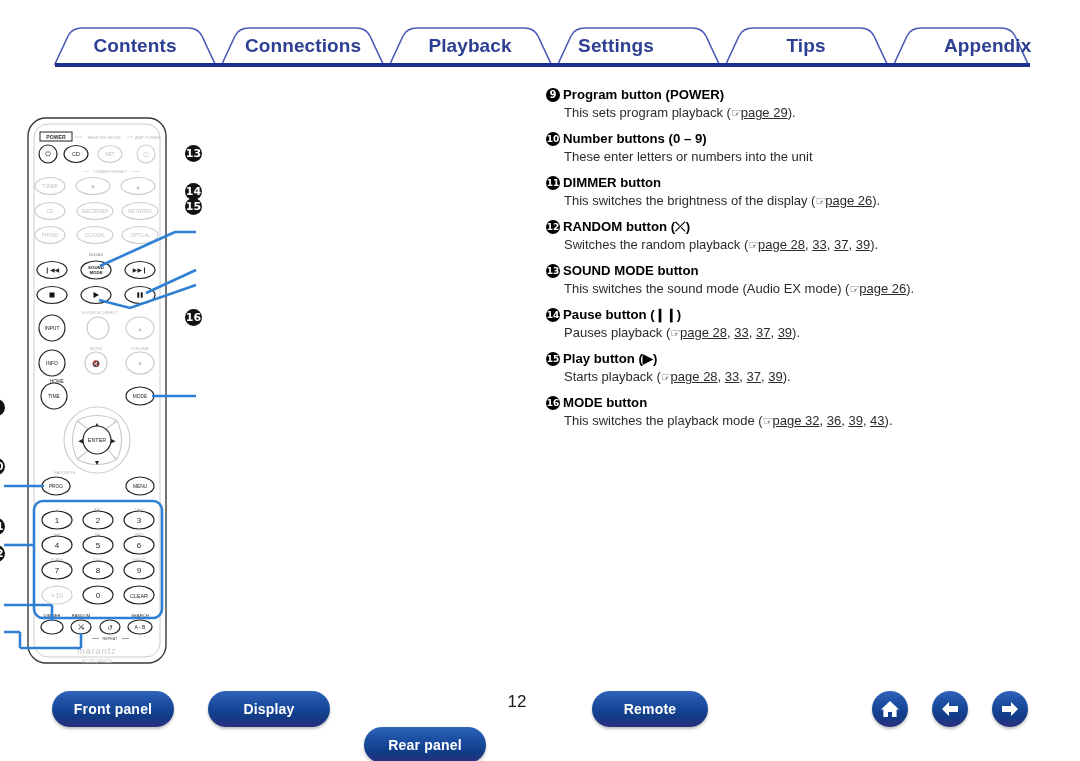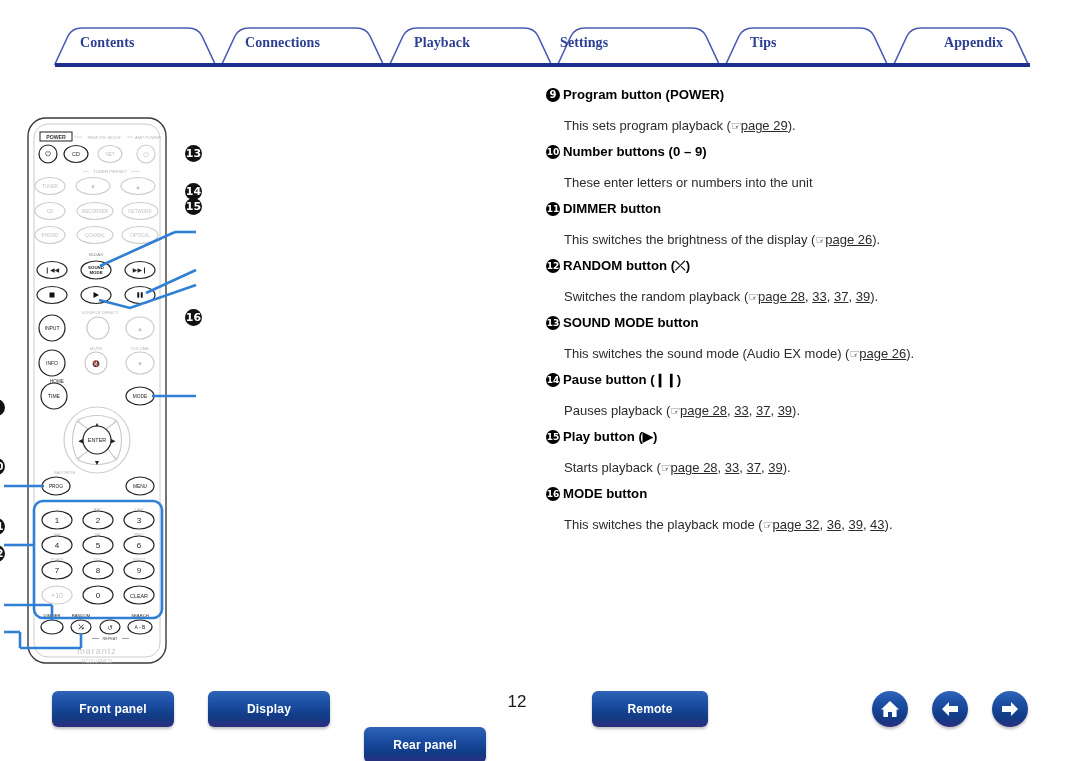--- a/index.html
+++ b/index.html
@@ -12,28 +12,27 @@
     -webkit-font-smoothing:antialiased;
   }
 
   
   #tabbar{
     position:absolute;left:0;top:22px;width:1080px;height:46px;
   }
   #tabbar svg{display:block;}
   .tab-label{
     position:absolute;
-    font-size:14px;
+    font-size:19px;
     font-weight:bold;
     color:#2d3f93;
-    text-align:left;
+    text-align:center;
     white-space:nowrap;
     top:13px;
     letter-spacing:.1px;
-    font-family:Liberation Serif, serif;
   }
 
   
   #textcol{
     position:absolute;left:546px;top:78px;width:500px;
   }
   .entry{margin-bottom:0px;}
   .ehead{
     font-size:13.2px;font-weight:bold;color:#000;
     line-height:19px;
@@ -45,44 +44,44 @@
     width:14px;height:14px;min-width:14px;
     border-radius:50%;
     background:#000;color:#fff;
     font-size:10px;font-weight:bold;
     line-height:14px;text-align:center;
     margin-right:3px;margin-top:3px;
     font-family:"DejaVu Sans", sans-serif;
   }
   .ebody{
     font-size:13px;color:#2b2b2b;line-height:18px;
-    margin-left:18px;margin-top:13px;
+    margin-left:18px;margin-top:0;
     font-weight:normal;
   }
   .pglink{ text-decoration:underline; color:#2b2b2b;}
   .handicon{
     font-family:"DejaVu Sans", sans-serif;
     font-size:12px;
     letter-spacing:-1px;
   }
   .shuffle{font-family:"DejaVu Sans", sans-serif;font-weight:bold;}
 
   
   #remotewrap{position:absolute;left:0px;top:80px;width:430px;height:600px;}
 
   
   #bottombar{position:absolute;left:0;top:686px;width:1080px;height:52px;}
   .pill{
     position:absolute;
     height:36px;
-    border-radius:6px;
+    border-radius:18px;
     background:linear-gradient(180deg,#2f64b8 0%,#1b4ea3 35%,#113c86 70%,#2b2f7e 100%);
     box-shadow:0 2px 3px rgba(0,0,0,.25);
     color:#fff;
-    font-size:12px;font-weight:bold;
+    font-size:14px;font-weight:bold;
     display:flex;align-items:center;justify-content:center;
     letter-spacing:.2px;
   }
   .circ{
     position:absolute;top:0px;
     width:36px;height:36px;border-radius:50%;
     background:linear-gradient(180deg,#2f64b8 0%,#1b4ea3 35%,#113c86 70%,#2b2f7e 100%);
     box-shadow:0 2px 3px rgba(0,0,0,.25);
     display:flex;align-items:center;justify-content:center;
   }

